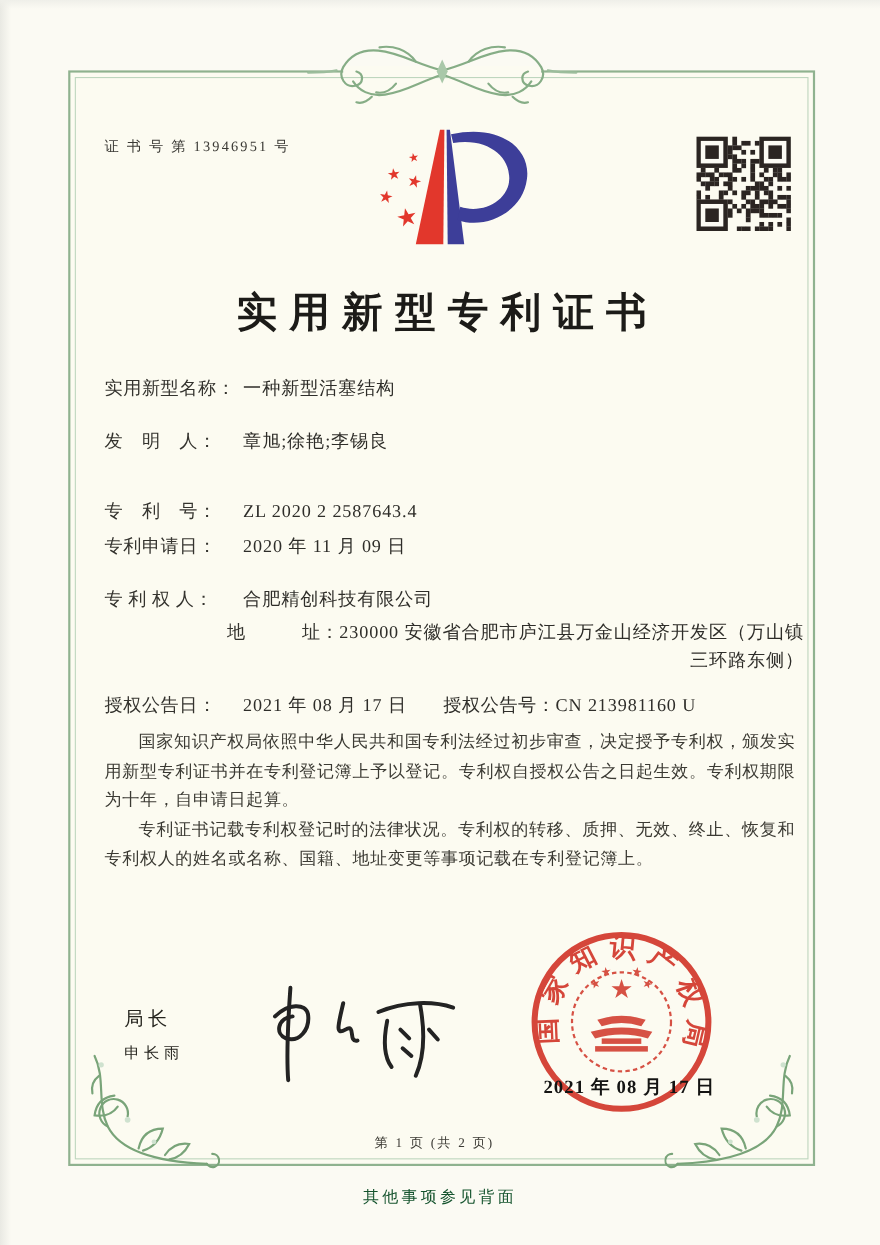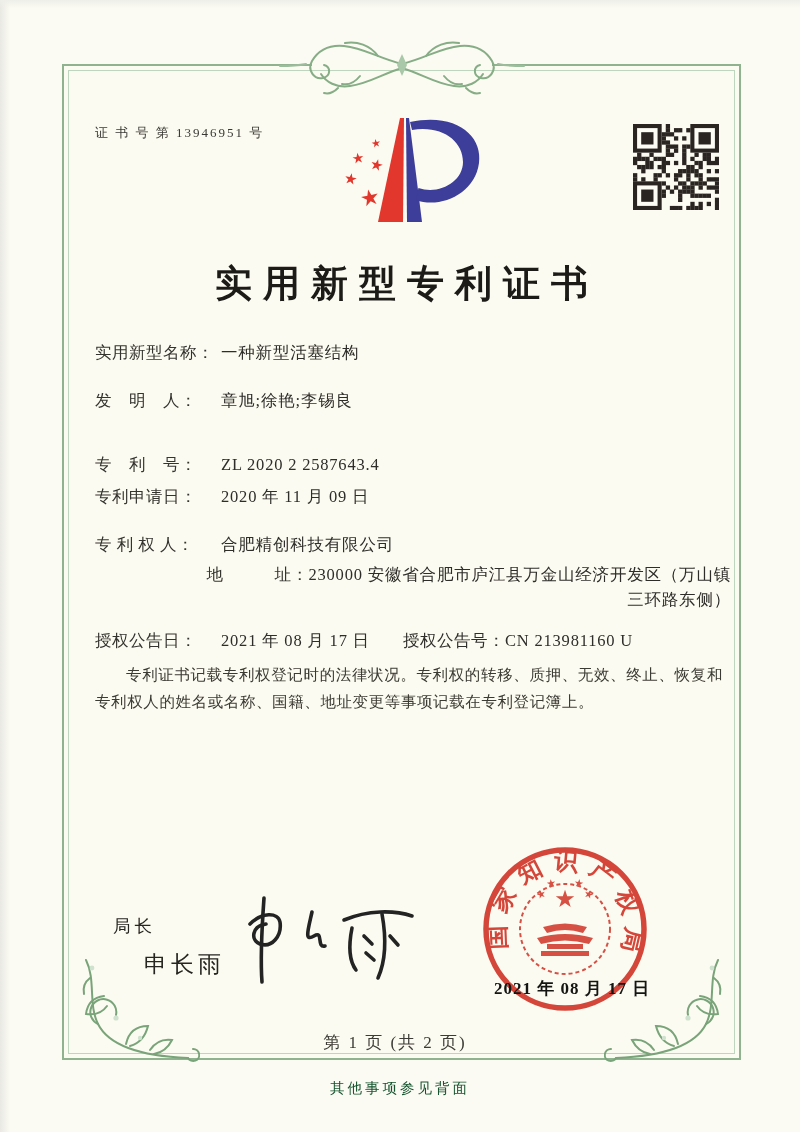--- a/index.html
+++ b/index.html
@@ -47,28 +47,28 @@
   .row-6 .pair2{position:absolute;left:308px;top:0;white-space:nowrap;}
 
   .body-text{
     position:absolute;left:95px;top:662px;width:628px;
     font-size:15.5px;line-height:26.5px;text-align:justify;color:#3b3a33;letter-spacing:.6px;
   }
   .body-text p{margin:0;text-indent:2em;}
 
   .sign-role{position:absolute;left:113px;top:914px;font-size:17.5px;letter-spacing:4px;color:#26251f;
     font-family:"Liberation Sans","DejaVu Sans",sans-serif;}
-  .sign-name{position:absolute;left:113px;top:949px;font-size:23px;letter-spacing:4px;color:#26251f;
-    font-family:"Liberation Sans","DejaVu Sans",sans-serif;margin-left:31px;}
+  .sign-name{position:absolute;left:113px;top:949px;font-size:14px;letter-spacing:4px;color:#26251f;
+    font-family:"Liberation Sans","DejaVu Sans",sans-serif;}
   .signature{position:absolute;left:228px;top:890px;width:200px;height:100px;}
 
   .seal{position:absolute;left:477px;top:841px;width:176px;height:176px;mix-blend-mode:multiply;opacity:.93;}
   .seal-date{position:absolute;left:494px;top:977px;font-size:17px;letter-spacing:1px;color:#141413;font-weight:bold;z-index:5;}
 
-  .footer-page{position:absolute;left:62px;top:1031px;width:666px;text-align:center;font-size:17px;letter-spacing:2px;color:#3c3b35;}
+  .footer-page{position:absolute;left:62px;top:1031px;width:666px;text-align:center;font-size:12px;letter-spacing:2px;color:#3c3b35;}
   .back-note{position:absolute;left:0;top:1079px;width:800px;text-align:center;font-size:14.5px;letter-spacing:3px;color:#14532d;}
 </style>
 </head>
 <body>
 
 <div class="scan-edge-left"></div>
 <div class="scan-edge-top"></div>
 
 <div class="frame"></div>
 
@@ -324,20 +324,21 @@
     <span class="lbl">地　　　址：</span><span class="val">230000 安徽省合肥市庐江县万金山经济开发区（万山镇
 三环路东侧）</span>
   </div>
   <div class="field-row row-6">
     <span><span class="lbl">授权公告日：</span><span class="val">2021 年 08 月 17 日</span></span>
     <span class="pair2"><span style="letter-spacing:.5px;">授权公告号：</span><span style="letter-spacing:.8px;">CN 213981160 U</span></span>
   </div>
 </div>
 
 <div class="body-text">
+  <p>国家知识产权局依照中华人民共和国专利法经过初步审查，决定授予专利权，颁发实用新型专利证书并在专利登记簿上予以登记。专利权自授权公告之日起生效。专利权期限为十年，自申请日起算。</p>
   <p>专利证书记载专利权登记时的法律状况。专利权的转移、质押、无效、终止、恢复和专利权人的姓名或名称、国籍、地址变更等事项记载在专利登记簿上。</p>
 </div>
 
 <div class="sign-role">局长</div>
 <div class="sign-name">申长雨</div>
 <div class="signature">
   <svg width="200" height="100" viewBox="0 0 200 100">
     <g stroke="#232323" stroke-width="3.6" fill="none" stroke-linecap="round" stroke-linejoin="round">
       <path d="M22,34 C34,22 50,22 52,32 C54,46 44,58 32,54 C22,50 24,36 38,34"></path>
       <path d="M36,8 C34,36 32,66 34,92"></path>

